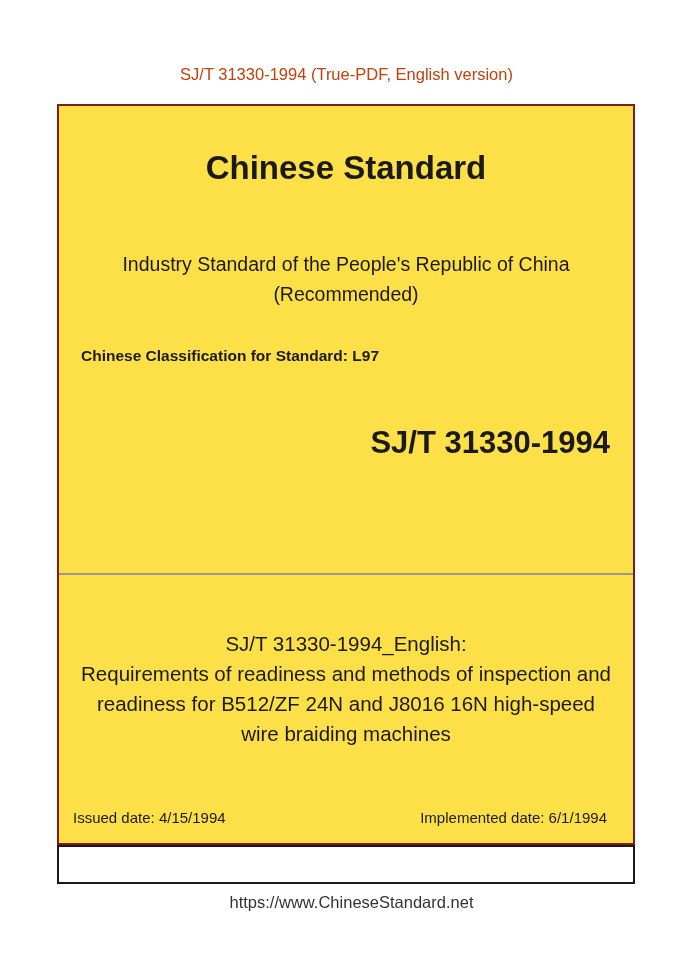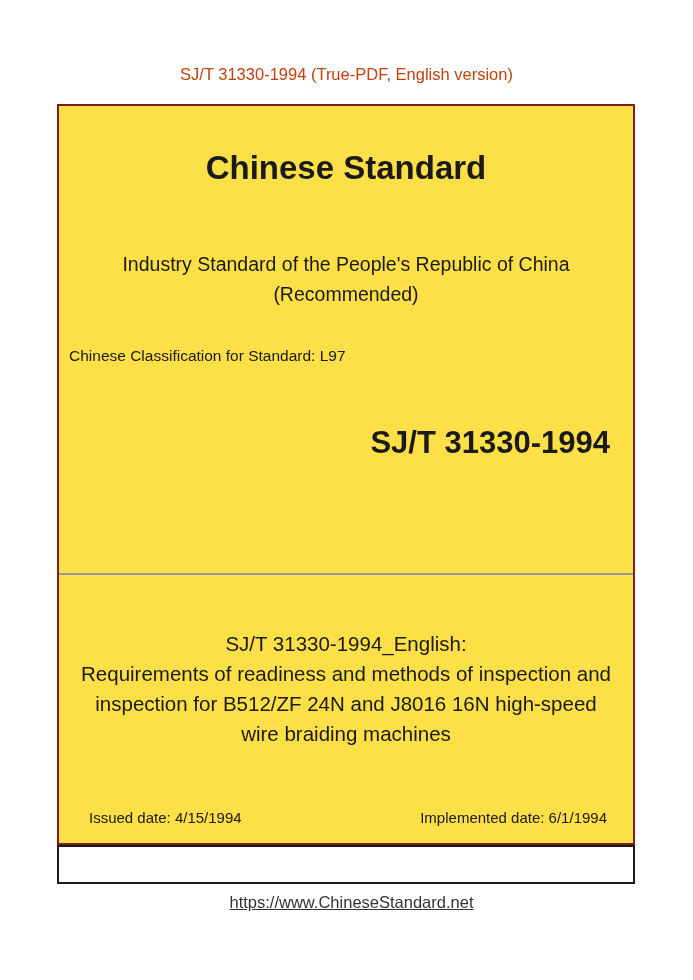--- a/index.html
+++ b/index.html
@@ -63,23 +63,24 @@
     top: 143px;
     left: 0;
     width: 100%;
     text-align: center;
     font-size: 19.5px;
     line-height: 30px;
   }
   .classification {
     position: absolute;
     top: 240px;
-    left: 10px;
+    left: 22px;
     font-size: 15.5px;
     line-height: 19px;
+    font-weight: bold;
   }
   .standard-number {
     position: absolute;
     top: 310px;
     right: 23px;
     font-size: 31px;
     line-height: 54px;
     font-weight: bold;
   }
   .divider {
@@ -98,21 +99,21 @@
     text-align: center;
     font-size: 20.5px;
     line-height: 30px;
   }
   .dates-row {
     position: absolute;
     top: 703px;
     left: 0;
     width: 100%;
     box-sizing: border-box;
-    padding: 0 26px 0 30px;
+    padding: 0 26px 0 14px;
     display: flex;
     justify-content: space-between;
     font-size: 15px;
     line-height: 18px;
   }
 
   
   .empty-box {
     position: absolute;
     top: 845px;
@@ -128,21 +129,20 @@
     position: absolute;
     top: 893px;
     left: 0;
     width: 100%;
     text-align: center;
     font-size: 16.5px;
     line-height: 19px;
   }
   .footer-link-wrap a {
     color: #333333;
-    text-decoration: underline;
     cursor: pointer;
     margin-left: 10px;
   }
 </style>
 </head>
 <body>
 
 <div class="page">
 
   <div class="doc-header">SJ/T 31330-1994 (True-PDF, English version)</div>
@@ -159,21 +159,21 @@
 
     <div class="classification">Chinese Classification for Standard: L97</div>
 
     <div class="standard-number">SJ/T 31330-1994</div>
 
     <div class="divider"></div>
 
     <div class="title-block">
       <div>SJ/T 31330-1994_English:</div>
       <div>Requirements of readiness and methods of inspection and</div>
-      <div>inspection for B512/ZF 24N and J8016 16N high-speed</div>
+      <div>readiness for B512/ZF 24N and J8016 16N high-speed</div>
       <div>wire braiding machines</div>
     </div>
 
     <div class="dates-row">
       <span>Issued date: 4/15/1994</span>
       <span>Implemented date: 6/1/1994</span>
     </div>
 
   </div>
 

